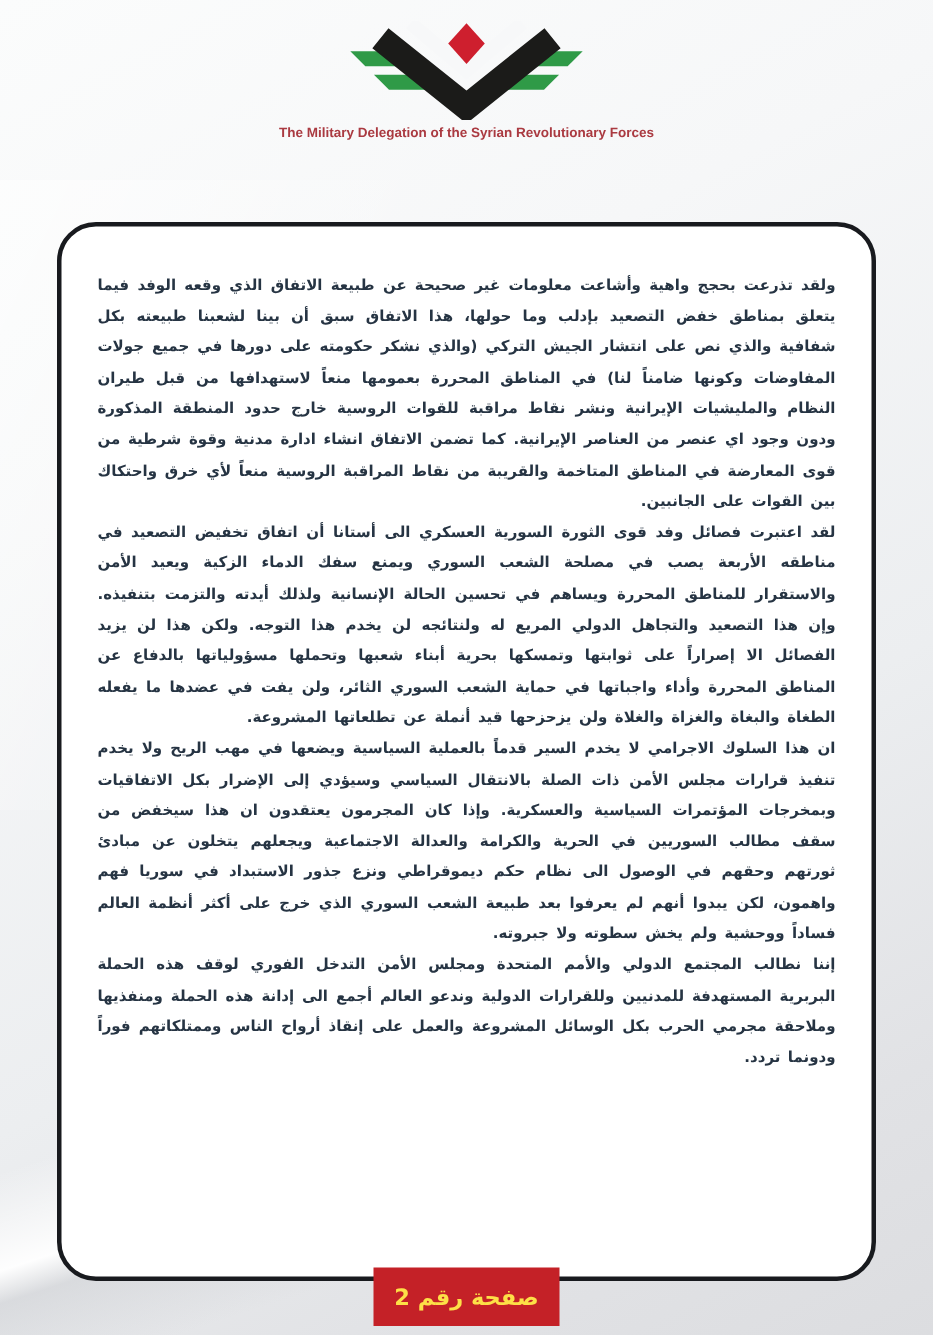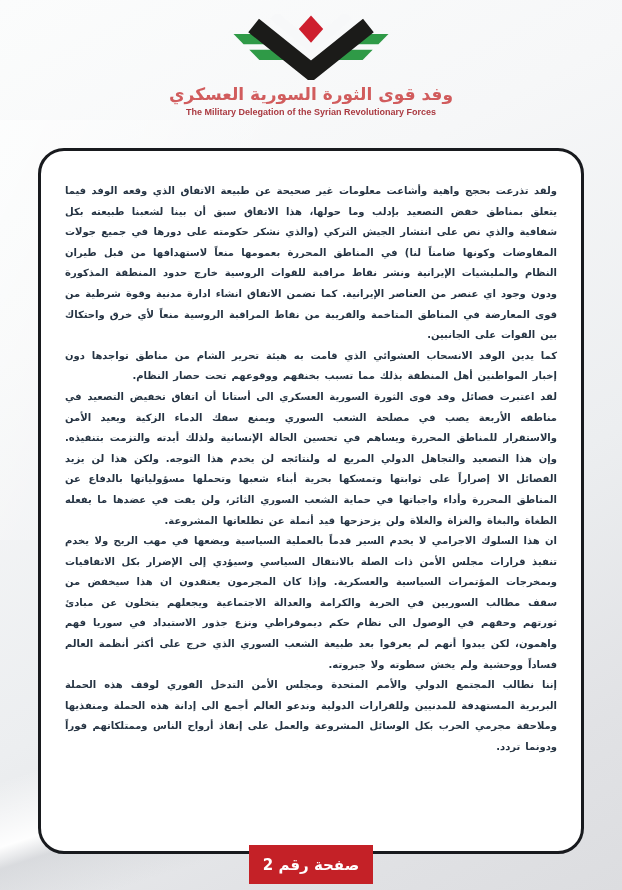--- a/index.html
+++ b/index.html
@@ -61,21 +61,21 @@
     color:#263443;
     word-spacing:1.5px;
   }
   .page-badge {
     position:absolute;
     left:249px; top:845px;
     width:124px; height:39px;
     background:#c42127;
     display:flex; align-items:center; justify-content:center;
     direction:rtl;
-    color:#ffffff;
+    color:#fde047;
     font-size:15px; font-weight:bold;
   }
 </style>
 </head>
 <body>
 
 <div class="page">
 
   <div class="sheen sheen-1"></div>
   <div class="sheen sheen-2"></div>
@@ -87,28 +87,26 @@
       <polygon points="24,50 66,50 80,64 38,64" fill="#2f9a47"></polygon>
       <polygon points="218,28 176,28 162,42 204,42" fill="#2f9a47"></polygon>
       <polygon points="196,50 154,50 140,64 182,64" fill="#2f9a47"></polygon>
 
       <polyline points="30,16 110,80 190,16" fill="none" stroke="#1b1b19" stroke-width="24" stroke-linejoin="miter"></polyline>
 
       <polyline points="58,2 110,46 162,2" fill="none" stroke="#f7f8f9" stroke-width="13"></polyline>
 
       <polygon points="110,2 127,21 110,40 93,21" fill="#ce1f2e"></polygon>
     </svg>
-    <div class="org-title">وفد قوى الثورة السورية العسكري</div>
     <div class="org-subtitle">The Military Delegation of the Syrian Revolutionary Forces</div>
   </div>
 
   <div class="content-box">
     <div class="body-text">
       <p>ولقد تذرعت بحجج واهية وأشاعت معلومات غير صحيحة عن طبيعة الاتفاق الذي وقعه الوفد فيما يتعلق بمناطق خفض التصعيد بإدلب وما حولها، هذا الاتفاق سبق أن بينا لشعبنا طبيعته بكل شفافية والذي نص على انتشار الجيش التركي (والذي نشكر حكومته على دورها في جميع جولات المفاوضات وكونها ضامناً لنا) في المناطق المحررة بعمومها منعاً لاستهدافها من قبل طيران النظام والمليشيات الإيرانية ونشر نقاط مراقبة للقوات الروسية خارج حدود المنطقة المذكورة ودون وجود اي عنصر من العناصر الإيرانية. كما تضمن الاتفاق انشاء ادارة مدنية وقوة شرطية من قوى المعارضة في المناطق المتاخمة والقريبة من نقاط المراقبة الروسية منعاً لأي خرق واحتكاك بين القوات على الجانبين.</p>
-      <p>كما يدين الوفد الانسحاب العشوائي الذي قامت به هيئة تحرير الشام من مناطق تواجدها دون إخبار المواطنين أهل المنطقة بذلك مما تسبب بخنقهم ووقوعهم تحت حصار النظام.</p>
       <p>لقد اعتبرت فصائل وفد قوى الثورة السورية العسكري الى أستانا أن اتفاق تخفيض التصعيد في مناطقه الأربعة يصب في مصلحة الشعب السوري ويمنع سفك الدماء الزكية ويعيد الأمن والاستقرار للمناطق المحررة ويساهم في تحسين الحالة الإنسانية ولذلك أيدته والتزمت بتنفيذه. وإن هذا التصعيد والتجاهل الدولي المريع له ولنتائجه لن يخدم هذا التوجه. ولكن هذا لن يزيد الفصائل الا إصراراً على ثوابتها وتمسكها بحرية أبناء شعبها وتحملها مسؤولياتها بالدفاع عن المناطق المحررة وأداء واجباتها في حماية الشعب السوري الثائر، ولن يفت في عضدها ما يفعله الطغاة والبغاة والغزاة والغلاة ولن يزحزحها قيد أنملة عن تطلعاتها المشروعة.</p>
       <p>ان هذا السلوك الاجرامي لا يخدم السير قدماً بالعملية السياسية ويضعها في مهب الريح ولا يخدم تنفيذ قرارات مجلس الأمن ذات الصلة بالانتقال السياسي وسيؤدي إلى الإضرار بكل الاتفاقيات وبمخرجات المؤتمرات السياسية والعسكرية. وإذا كان المجرمون يعتقدون ان هذا سيخفض من سقف مطالب السوريين في الحرية والكرامة والعدالة الاجتماعية ويجعلهم يتخلون عن مبادئ ثورتهم وحقهم في الوصول الى نظام حكم ديموقراطي ونزع جذور الاستبداد في سوريا فهم واهمون، لكن يبدوا أنهم لم يعرفوا بعد طبيعة الشعب السوري الذي خرج على أكثر أنظمة العالم فساداً ووحشية ولم يخش سطوته ولا جبروته.</p>
       <p>إننا نطالب المجتمع الدولي والأمم المتحدة ومجلس الأمن التدخل الفوري لوقف هذه الحملة البربرية المستهدفة للمدنيين وللقرارات الدولية وندعو العالم أجمع الى إدانة هذه الحملة ومنفذيها وملاحقة مجرمي الحرب بكل الوسائل المشروعة والعمل على إنقاذ أرواح الناس وممتلكاتهم فوراً ودونما تردد.</p>
 
     </div>
   </div>
 
   <div class="page-badge">صفحة رقم 2</div>
 
 </div>

